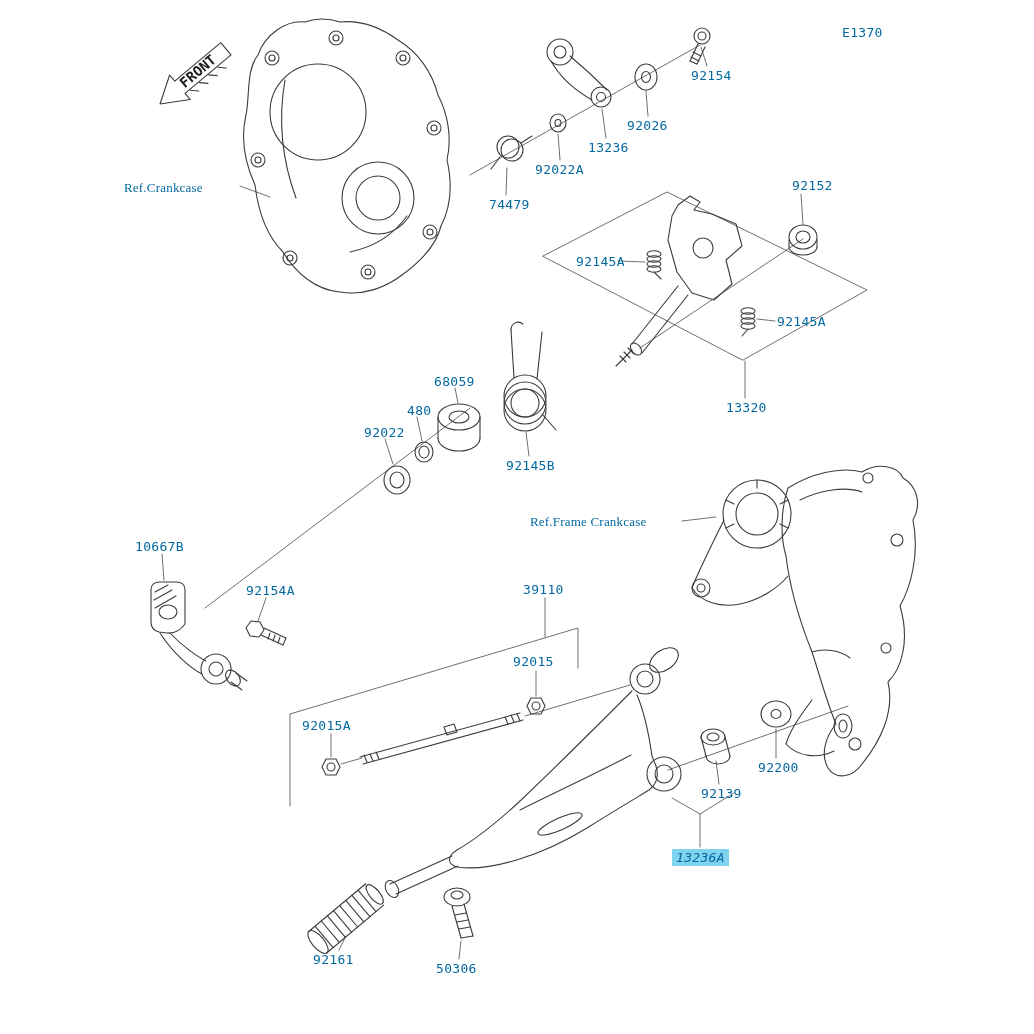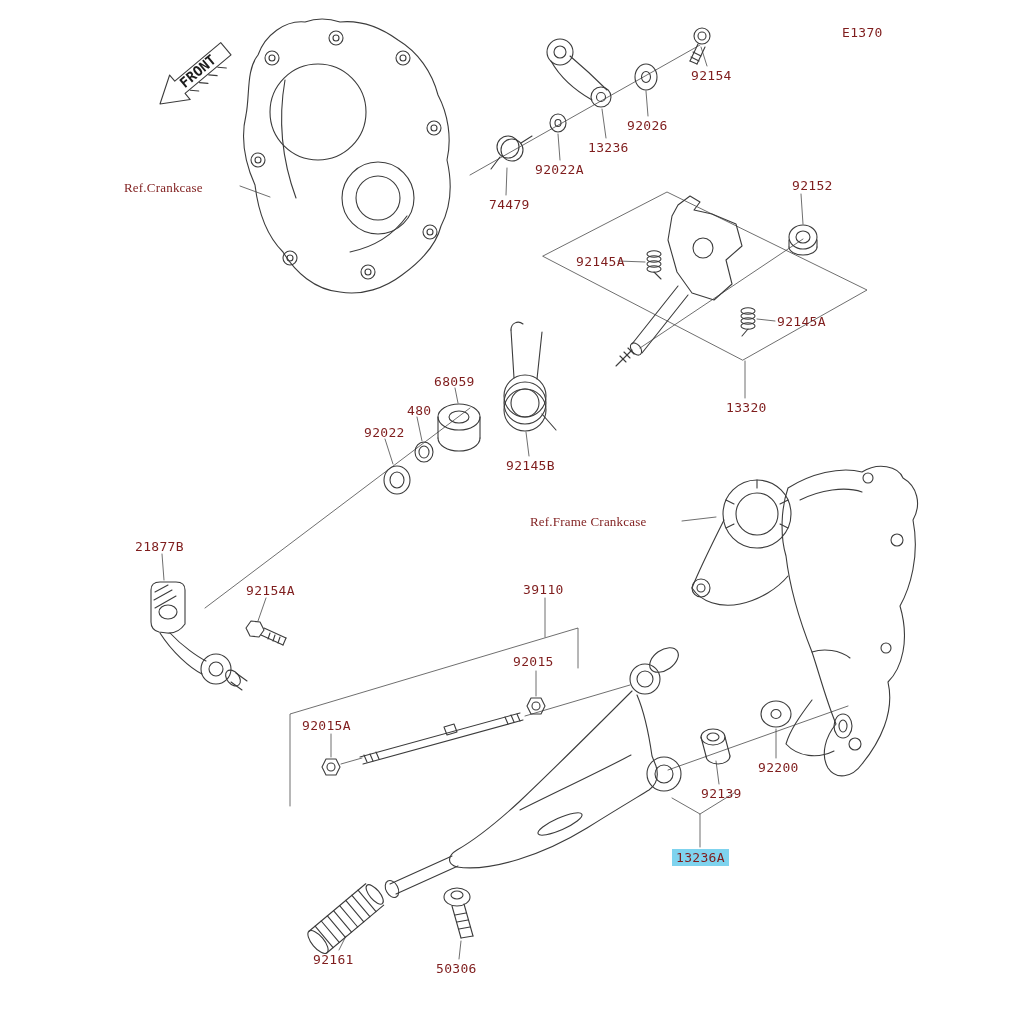--- a/index.html
+++ b/index.html
@@ -5,23 +5,23 @@
   * { margin:0; padding:0; box-sizing:border-box; }
   html,body { background:#ffffff; }
   body { font-family:"DejaVu Sans Mono","Liberation Mono",monospace; }
   .canvas {
     position:relative; width:1034px; height:1034px;
     background:#ffffff; overflow:hidden; margin:0 auto;
   }
   .art { position:absolute; left:0; top:0; }
   .lbl {
     position:absolute; font-size:13px; line-height:15px;
-    color:#7f1d1d; letter-spacing:.3px; white-space:nowrap;
+    color:#0369a1; letter-spacing:.3px; white-space:nowrap;
   }
-  .lbl.highlight { padding:1px 4px; }
+  .lbl.highlight { padding:1px 4px;font-style:italic; }
   .lbl.ref { letter-spacing:.2px;font-family:Liberation Serif, serif; }
 </style>
 </head>
 <body>
 
 <div class="canvas">
 
   <svg class="art" width="1034" height="1034" viewBox="0 0 1034 1034">
     <g fill="none" stroke="#3c3c3c" stroke-width="1.1" stroke-linecap="round" stroke-linejoin="round">
 
@@ -330,21 +330,21 @@
   <div class="lbl" style="left:535px;top:162px">92022A</div>
   <div class="lbl" style="left:489px;top:197px">74479</div>
   <div class="lbl" style="left:792px;top:178px">92152</div>
   <div class="lbl" style="left:576px;top:254px">92145A</div>
   <div class="lbl" style="left:777px;top:314px">92145A</div>
   <div class="lbl" style="left:726px;top:400px">13320</div>
   <div class="lbl" style="left:434px;top:374px">68059</div>
   <div class="lbl" style="left:407px;top:403px">480</div>
   <div class="lbl" style="left:364px;top:425px">92022</div>
   <div class="lbl" style="left:506px;top:458px">92145B</div>
-  <div class="lbl" style="left:135px;top:539px">21877B</div>
+  <div class="lbl" style="left:135px;top:539px">10667B</div>
   <div class="lbl" style="left:246px;top:583px">92154A</div>
   <div class="lbl" style="left:523px;top:582px">39110</div>
   <div class="lbl" style="left:513px;top:654px">92015</div>
   <div class="lbl" style="left:302px;top:718px">92015A</div>
   <div class="lbl" style="left:758px;top:760px">92200</div>
   <div class="lbl" style="left:701px;top:786px">92139</div>
   <div class="lbl highlight" style="left: 672px; top: 849px; background: rgb(127, 211, 238);">13236A</div>
   <div class="lbl" style="left:313px;top:952px">92161</div>
   <div class="lbl" style="left:436px;top:961px">50306</div>
 </div>

